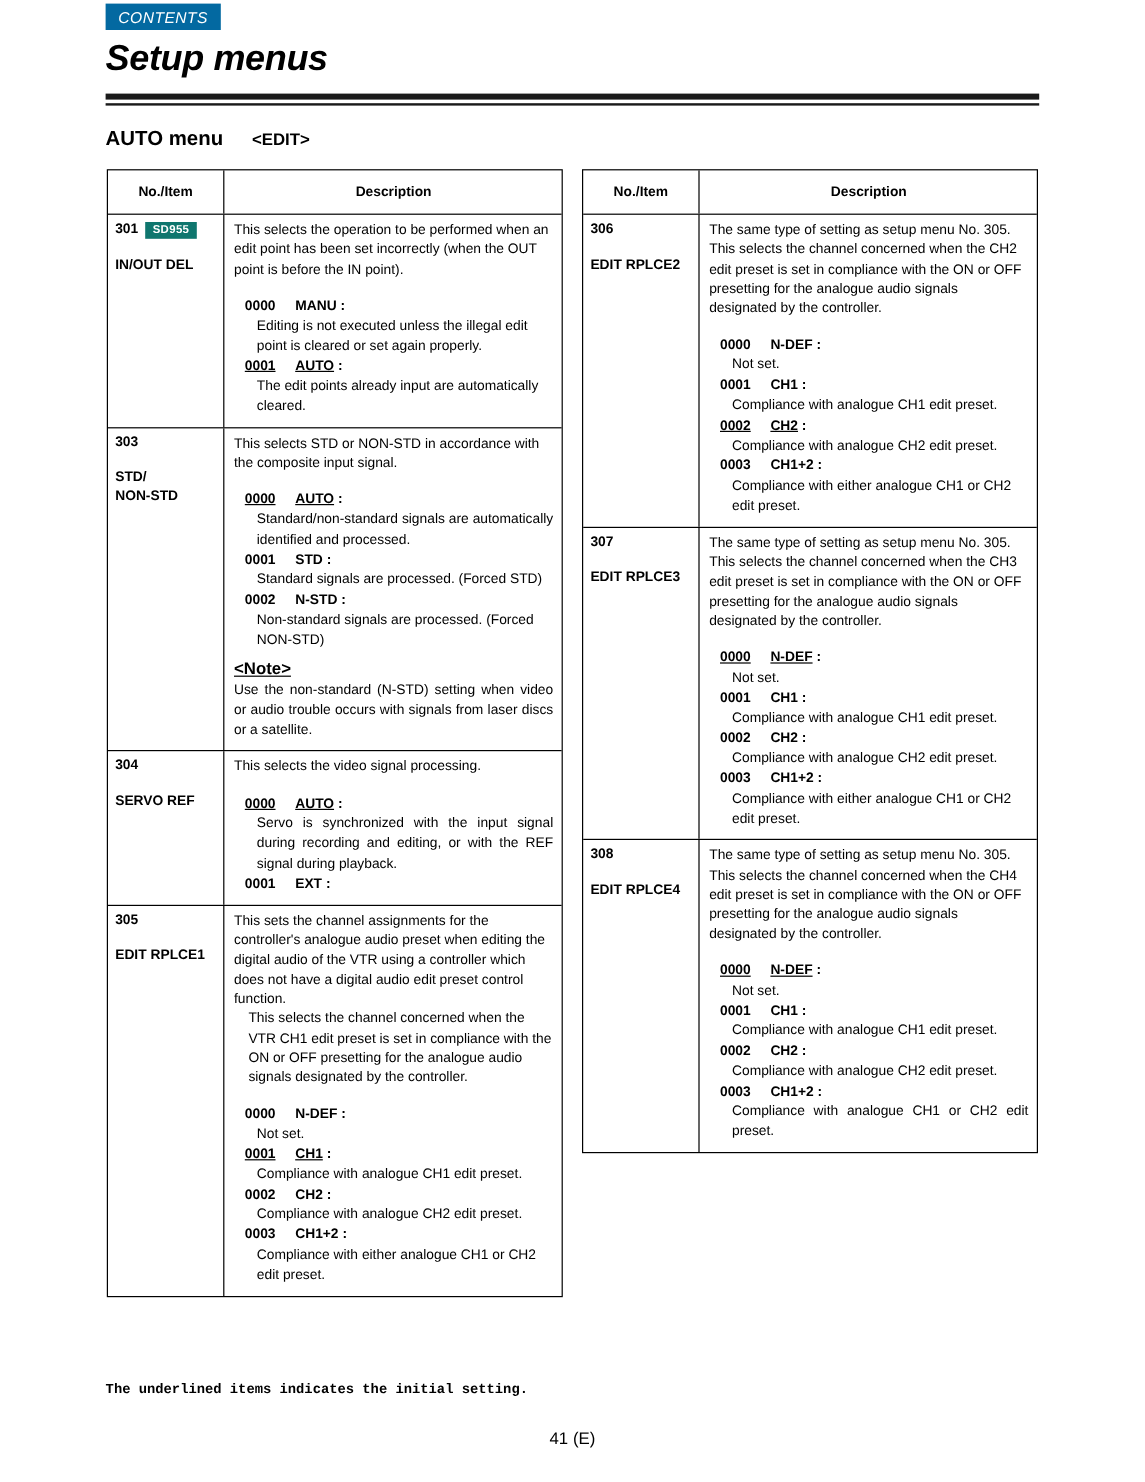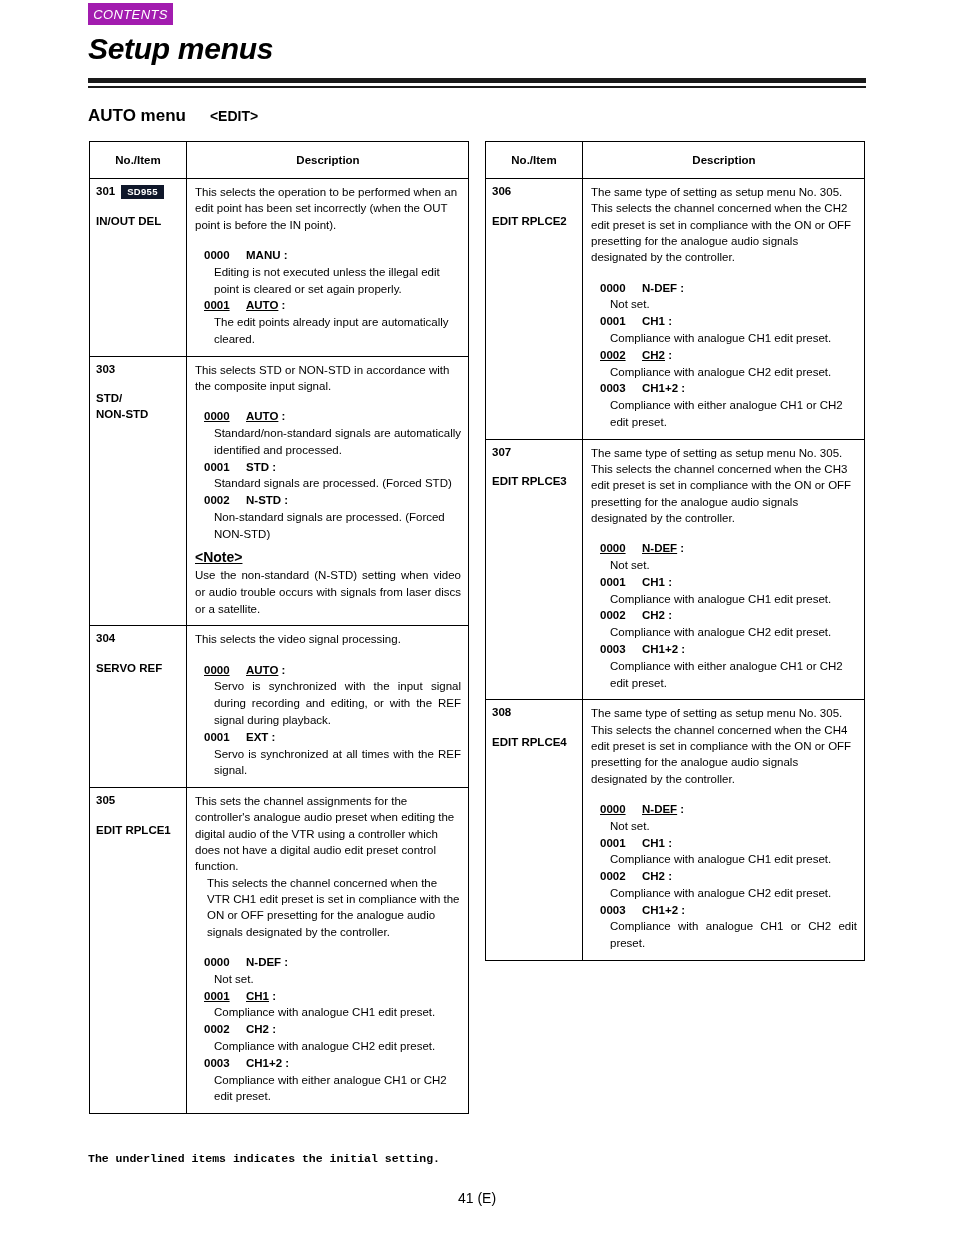--- a/index.html
+++ b/index.html
@@ -11,22 +11,22 @@
     font-family: "Liberation Sans", sans-serif;
     color: #000000;
     position: relative;
     overflow: hidden;
   }
 
   
   .contents-tab {
     position: absolute;
     left: 88px; top: 3px;
-    width: 85px; height: 22px;
-    background: #a21caf;
+    width: 96px; height: 22px;
+    background: #0369a1;
     color: #ffffff;
     font-style: italic;
     font-weight: normal;
     font-size: 13px;
     letter-spacing: 0.4px;
     display: flex;
     align-items: center;
     justify-content: center;
   }
   .page-title {
@@ -105,21 +105,21 @@
   .item-no {
     font-size: 11.5px;
     font-weight: bold;
     display: flex;
     align-items: center;
     gap: 6px;
     line-height: 1.35;
   }
   .badge {
     display: inline-block;
-    background: #0f172a;
+    background: #0f766e;
     color: #fff;
     font-size: 9.5px;
     font-weight: bold;
     letter-spacing: 0.3px;
     padding: 1px 6px 2px 6px;
     line-height: 1.2;
   }
   .item-name {
     font-size: 11.5px;
     font-weight: bold;
@@ -255,21 +255,20 @@
           <span>304</span>
         </div>
         <div class="item-name">SERVO REF</div>
       </div>
       <div class="col-desc">
         <div class="desc-lead">This selects the video signal processing.</div>
         <div class="opts">
           <div class="opt-line init"><span class="opt-code">0000</span><span class="opt-label">AUTO</span> :</div>
           <div class="opt-body justify">Servo is synchronized with the input signal during recording and editing, or with the REF signal during playback.</div>
           <div class="opt-line"><span class="opt-code">0001</span><span class="opt-label">EXT</span> :</div>
-          <div class="opt-body justify">Servo is synchronized at all times with the REF signal.</div>
         </div>
       </div>
     </div>
     <div class="row">
       <div class="col-no">
         <div class="item-no">
           <span>305</span>
         </div>
         <div class="item-name">EDIT RPLCE1</div>
       </div>

